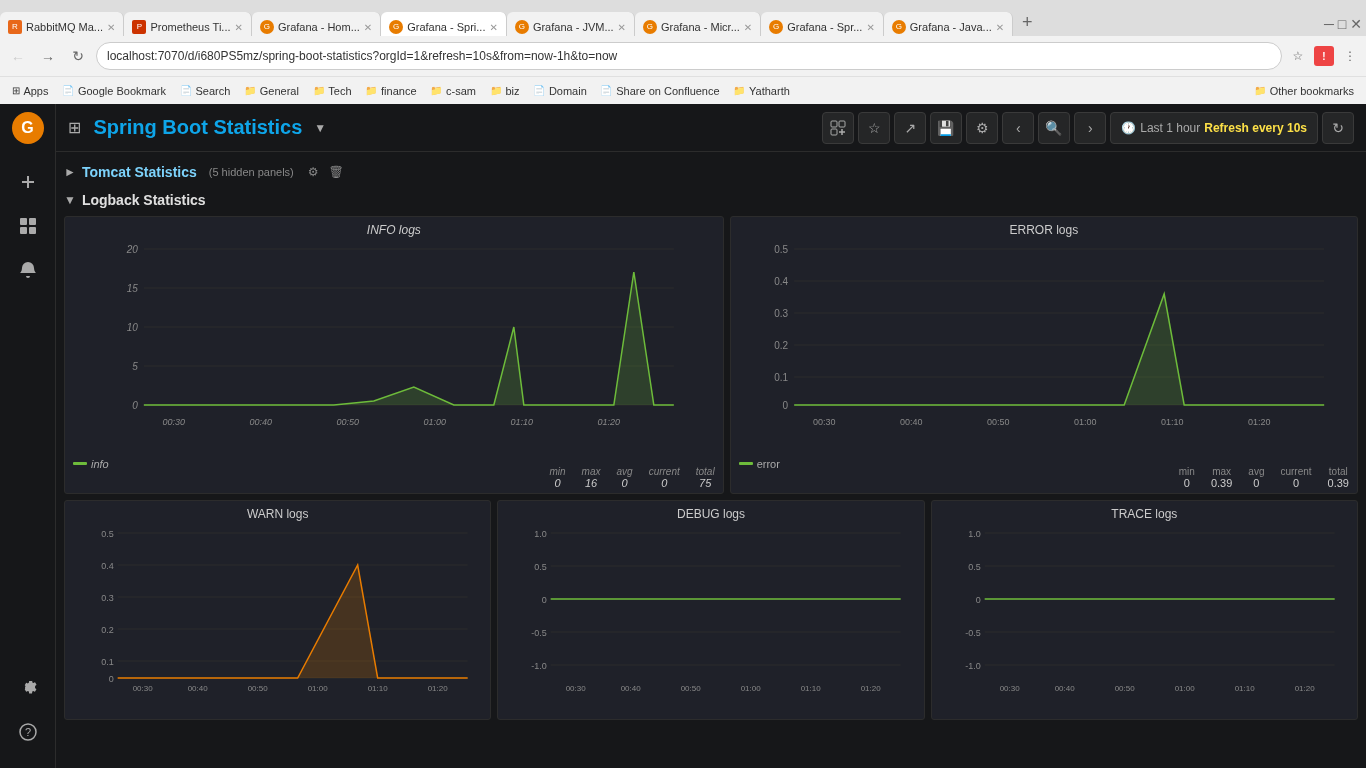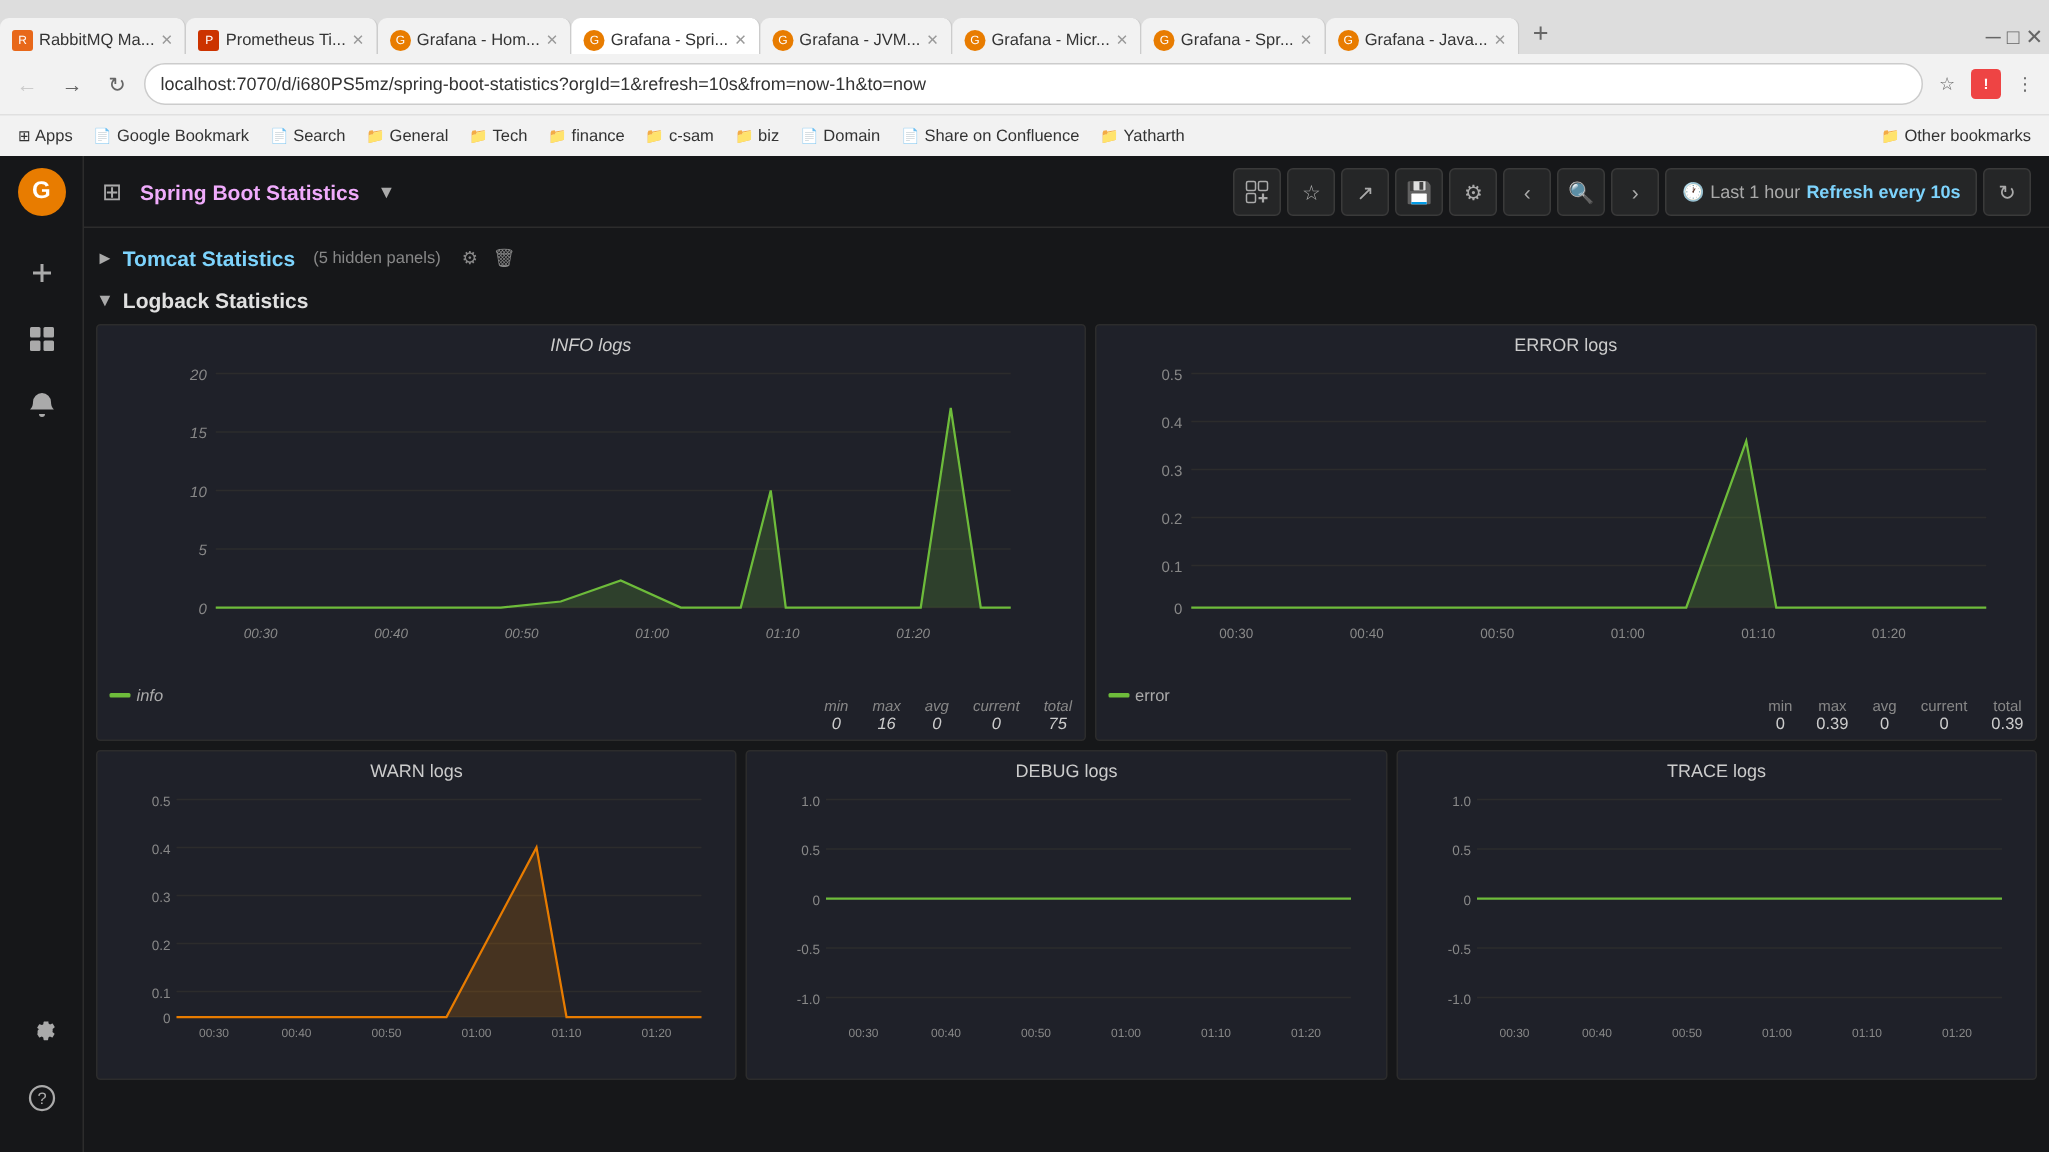--- a/index.html
+++ b/index.html
@@ -38,21 +38,21 @@
     
     .main-content { flex: 1; display: flex; flex-direction: column; overflow: hidden; }
 
     
     .top-bar { background: #161719; border-bottom: 1px solid #2c2c2c; padding: 0 12px; height: 48px; display: flex; align-items: center; gap: 8px; }
     .dashboard-title { display: flex; align-items: center; gap: 6px; font-size: 18px; color: #e0e0e0; font-weight: bold; cursor: pointer; }
     .top-bar-spacer { flex: 1; }
     .top-bar-actions { display: flex; align-items: center; gap: 4px; }
     .tb-btn { width: 32px; height: 32px; display: flex; align-items: center; justify-content: center; background: #252627; border: 1px solid #3a3a3a; border-radius: 4px; cursor: pointer; color: #aaa; font-size: 14px; }
     .time-range-btn { display: flex; align-items: center; gap: 4px; padding: 0 10px; height: 32px; background: #252627; border: 1px solid #3a3a3a; border-radius: 4px; cursor: pointer; color: #aaa; font-size: 12px; }
-    .refresh-label { color: #7dd3fc; font-weight: bold; }
+    .refresh-label { color: #fde047; font-weight: bold; }
 
     
     .dashboard-content { flex: 1; overflow-y: auto; padding: 8px; background: #161719; }
 
     
     .section-header { display: flex; align-items: center; gap: 6px; padding: 4px 0; margin-bottom: 4px; cursor: pointer; color: #e0e0e0; }
     .section-header .chevron { color: #aaa; font-size: 12px; }
     .section-title { font-size: 14px; font-weight: 600; color: #e0e0e0; }
 
     
@@ -226,21 +226,21 @@
           <circle cx="10" cy="10" r="8" stroke="currentColor" stroke-width="1.5" fill="none"></circle>
           <text x="10" y="14" text-anchor="middle" font-size="11" fill="currentColor">?</text>
         </svg>
     </div>
   </div>
 
   <div class="main-content">
 
     <div class="top-bar">
       <span style="color:#aaa;font-size:16px;margin-right:4px;">⊞</span>
-      <span class="dashboard-title" style="font-size:14px;color:#f0abfc;font-weight:bold;cursor:pointer;">Spring Boot Statistics</span>
+      <span class="dashboard-title" style="font-size:20px;color:#0ea5e9;font-weight:bold;cursor:pointer;">Spring Boot Statistics</span>
       <span style="color:#aaa;font-size:12px;margin-left:4px;cursor:pointer;">▼</span>
       <div class="top-bar-spacer"></div>
       <div class="top-bar-actions">
         <div class="tb-btn" title="Add panel">
           <svg width="16" height="16" viewBox="0 0 16 16" fill="#aaa">
               <rect x="1" y="1" width="6" height="6" rx="1" stroke="#aaa" stroke-width="1" fill="none"></rect>
               <rect x="9" y="1" width="6" height="6" rx="1" stroke="#aaa" stroke-width="1" fill="none"></rect>
               <rect x="1" y="9" width="6" height="6" rx="1" stroke="#aaa" stroke-width="1" fill="none"></rect>
               <path d="M12 9v6M9 12h6" stroke="#aaa" stroke-width="1.5"></path>
             </svg>

